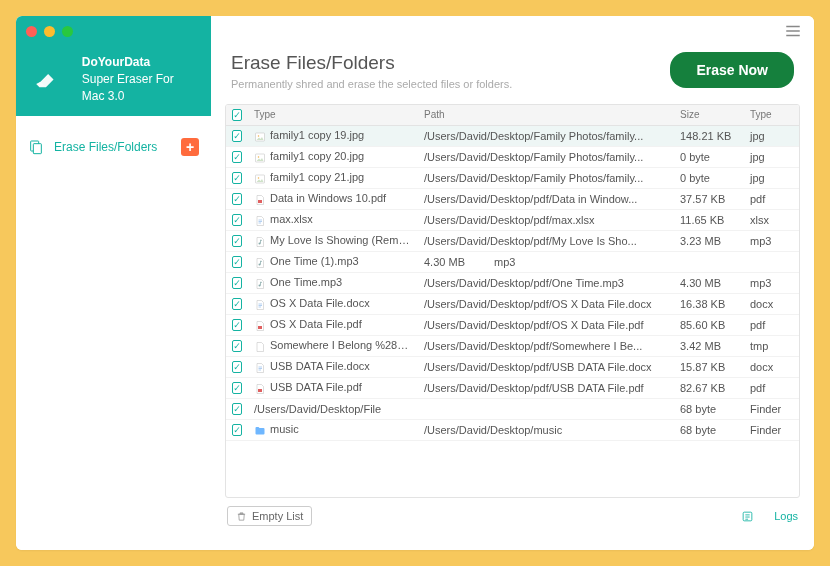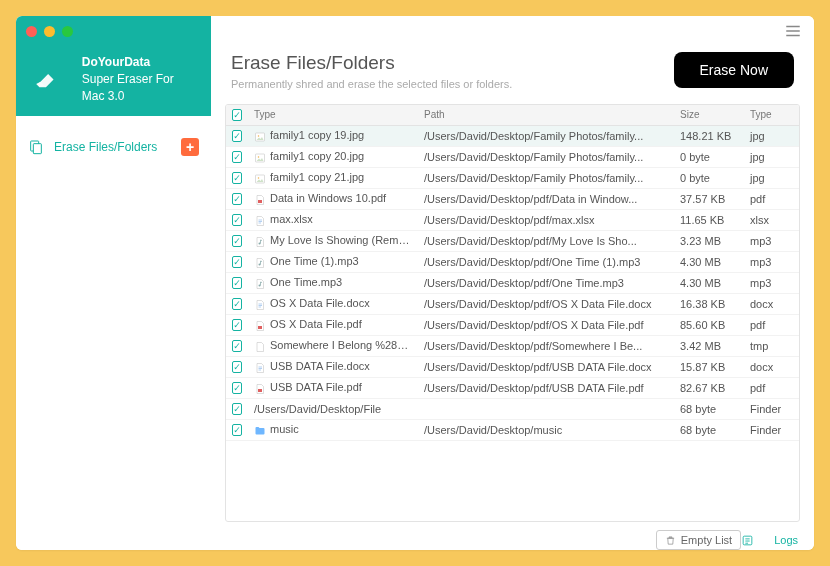--- a/index.html
+++ b/index.html
@@ -21,39 +21,39 @@
   .nav-icon { width: 16px; height: 16px; color: #14b3a2; }
   .nav-label { flex: 1; font-size: 12px; color: #14b3a2; }
   .plus-btn { width: 18px; height: 18px; background: #ff6b3d; color: #fff; border-radius: 3px; display: flex; align-items: center; justify-content: center; font-size: 14px; font-weight: bold; line-height: 1; }
   .main { flex: 1; display: flex; flex-direction: column; position: relative; background: #fff; }
   .topbar { height: 30px; display: flex; justify-content: flex-end; align-items: center; padding: 0 12px; }
   .menu-icon { width: 18px; color: #888; cursor: pointer; }
   .header { display: flex; align-items: flex-start; padding: 6px 20px 14px 20px; }
   .header-left { flex: 1; }
   .page-title { font-size: 19px; font-weight: 400; color: #555; margin-bottom: 4px; }
   .page-sub { font-size: 11px; color: #aaa; }
-  .erase-btn { background: #000000; color: #fff; border: none; border-radius: 8px; padding: 10px 26px; font-size: 14px; font-weight: 400; cursor: pointer; }
+  .erase-btn { background: #15803d; color: #fff; border: none; border-radius: 16px; padding: 10px 26px; font-size: 14px; font-weight: 700; cursor: pointer; }
   .table-wrap { margin: 0 14px; border: 1px solid #e3e3e3; border-radius: 3px; flex: 1; overflow: hidden; display: flex; flex-direction: column; }
   .thead { display: flex; background: #f5f5f5; border-bottom: 1px solid #e3e3e3; font-size: 10px; color: #777; }
   .thead .cell { padding: 4px 6px; }
   .c-chk { width: 22px; display: flex; align-items: center; justify-content: center; }
   .c-name { width: 170px; overflow: hidden; text-overflow: ellipsis; white-space: nowrap; }
   .c-path { flex: 1; overflow: hidden; text-overflow: ellipsis; white-space: nowrap; }
   .c-size { width: 70px; }
   .c-type { width: 55px; }
   .tbody { overflow-y: auto; }
   .row { display: flex; font-size: 11px; color: #555; border-bottom: 1px solid #f2f2f2; align-items: center; height: 21px; }
   .row.selected { background: #eef6f5; }
   .row .cell { padding: 0 6px; }
   .chk { width: 12px; height: 12px; border: 1px solid #14b3a2; border-radius: 2px; display: inline-flex; align-items: center; justify-content: center; background: #fff; position: relative; }
   .chk::after { content: "✓"; color: #14b3a2; font-size: 9px; line-height: 1; }
   .file-ico { width: 12px; height: 12px; display: inline-block; vertical-align: middle; margin-right: 4px; }
   .file-ico svg { width: 12px; height: 12px; display: block; }
   .folder-ico svg rect, .folder-ico svg path { fill: #6fb7ff; }
-  .footer { display: flex; justify-content: flex-end; align-items: center; padding: 8px 16px 0 16px; font-size: 11px; color: #777; }
+  .footer { display: flex; justify-content: space-between; align-items: center; padding: 8px 16px 24px 16px; font-size: 11px; color: #777; }
   .empty-btn { border: 1px solid #ccc; background: #fff; border-radius: 3px; padding: 3px 8px; display: flex; align-items: center; gap: 5px; cursor: pointer; color: #666; font-size: 11px; }
   .logs-btn { display: flex; align-items: center; gap: 20px; color: #14b3a2; cursor: pointer; font-size: 11px; }
   .logs-btn svg { width: 13px; height: 13px; }
   .trash-ico { width: 11px; height: 11px; }
 </style>
 </head>
 <body>
 
 <div class="window">
 
@@ -195,21 +195,20 @@
           </div>
           <div class="row">
             <div class="cell c-chk">
               <span class="chk"></span>
             </div>
             <div class="cell c-name"><span class="file-ico "><svg viewBox="0 0 24 24">
                   <path d="M6 3h9l4 4v14H6V3z" fill="#fff" stroke="#bbb"></path>
                   <circle cx="11" cy="15" r="2" fill="#8aa"></circle>
                   <path d="M13 15V8l3 1" stroke="#8aa" stroke-width="1.5" fill="none"></path>
                 </svg></span><span>One Time (1).mp3</span></div>
-            <div class="cell c-path">/Users/David/Desktop/pdf/One Time (1).mp3</div>
             <div class="cell c-size">4.30 MB</div>
             <div class="cell c-type">mp3</div>
           </div>
           <div class="row">
             <div class="cell c-chk">
               <span class="chk"></span>
             </div>
             <div class="cell c-name"><span class="file-ico "><svg viewBox="0 0 24 24">
                   <path d="M6 3h9l4 4v14H6V3z" fill="#fff" stroke="#bbb"></path>
                   <circle cx="11" cy="15" r="2" fill="#8aa"></circle>

